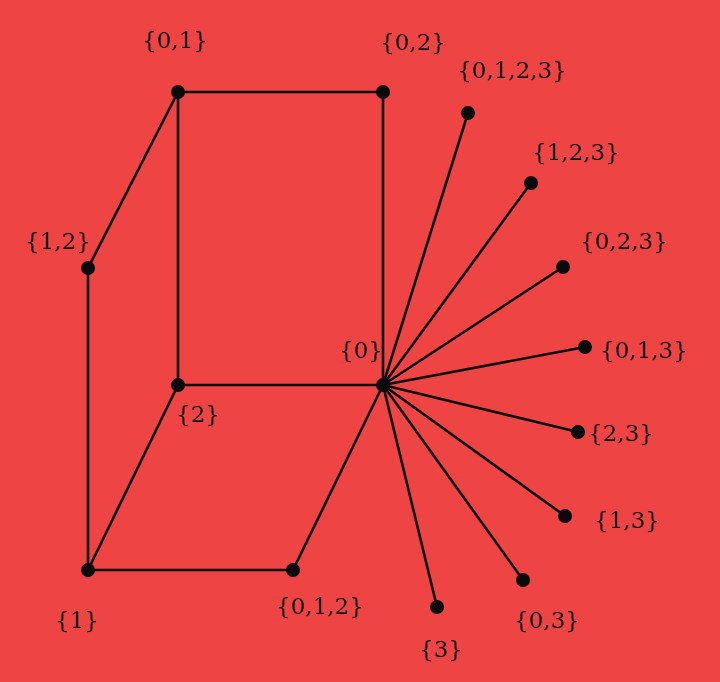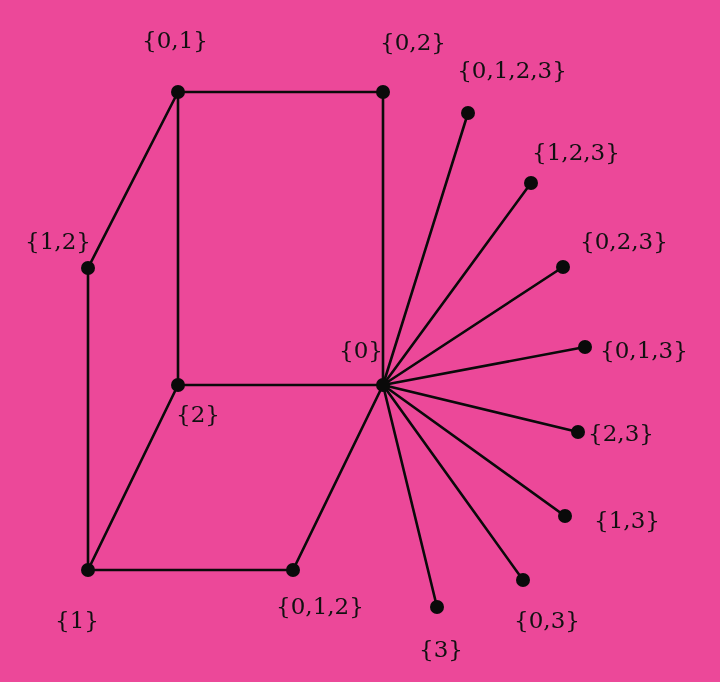--- a/index.html
+++ b/index.html
@@ -7,21 +7,21 @@
     padding: 0;
     background: #ffffff;
     width: 720px;
     height: 682px;
     overflow: hidden;
   }
   .canvas-wrap {
     position: relative;
     width: 720px;
     height: 682px;
-    background: #ec4899;
+    background: #ef4444;
   }
   svg.graph {
     display: block;
     width: 720px;
     height: 682px;
   }
   .node-label {
     font-family: "DejaVu Serif", "Liberation Serif", serif;
     font-size: 23px;
     fill: #111111;

